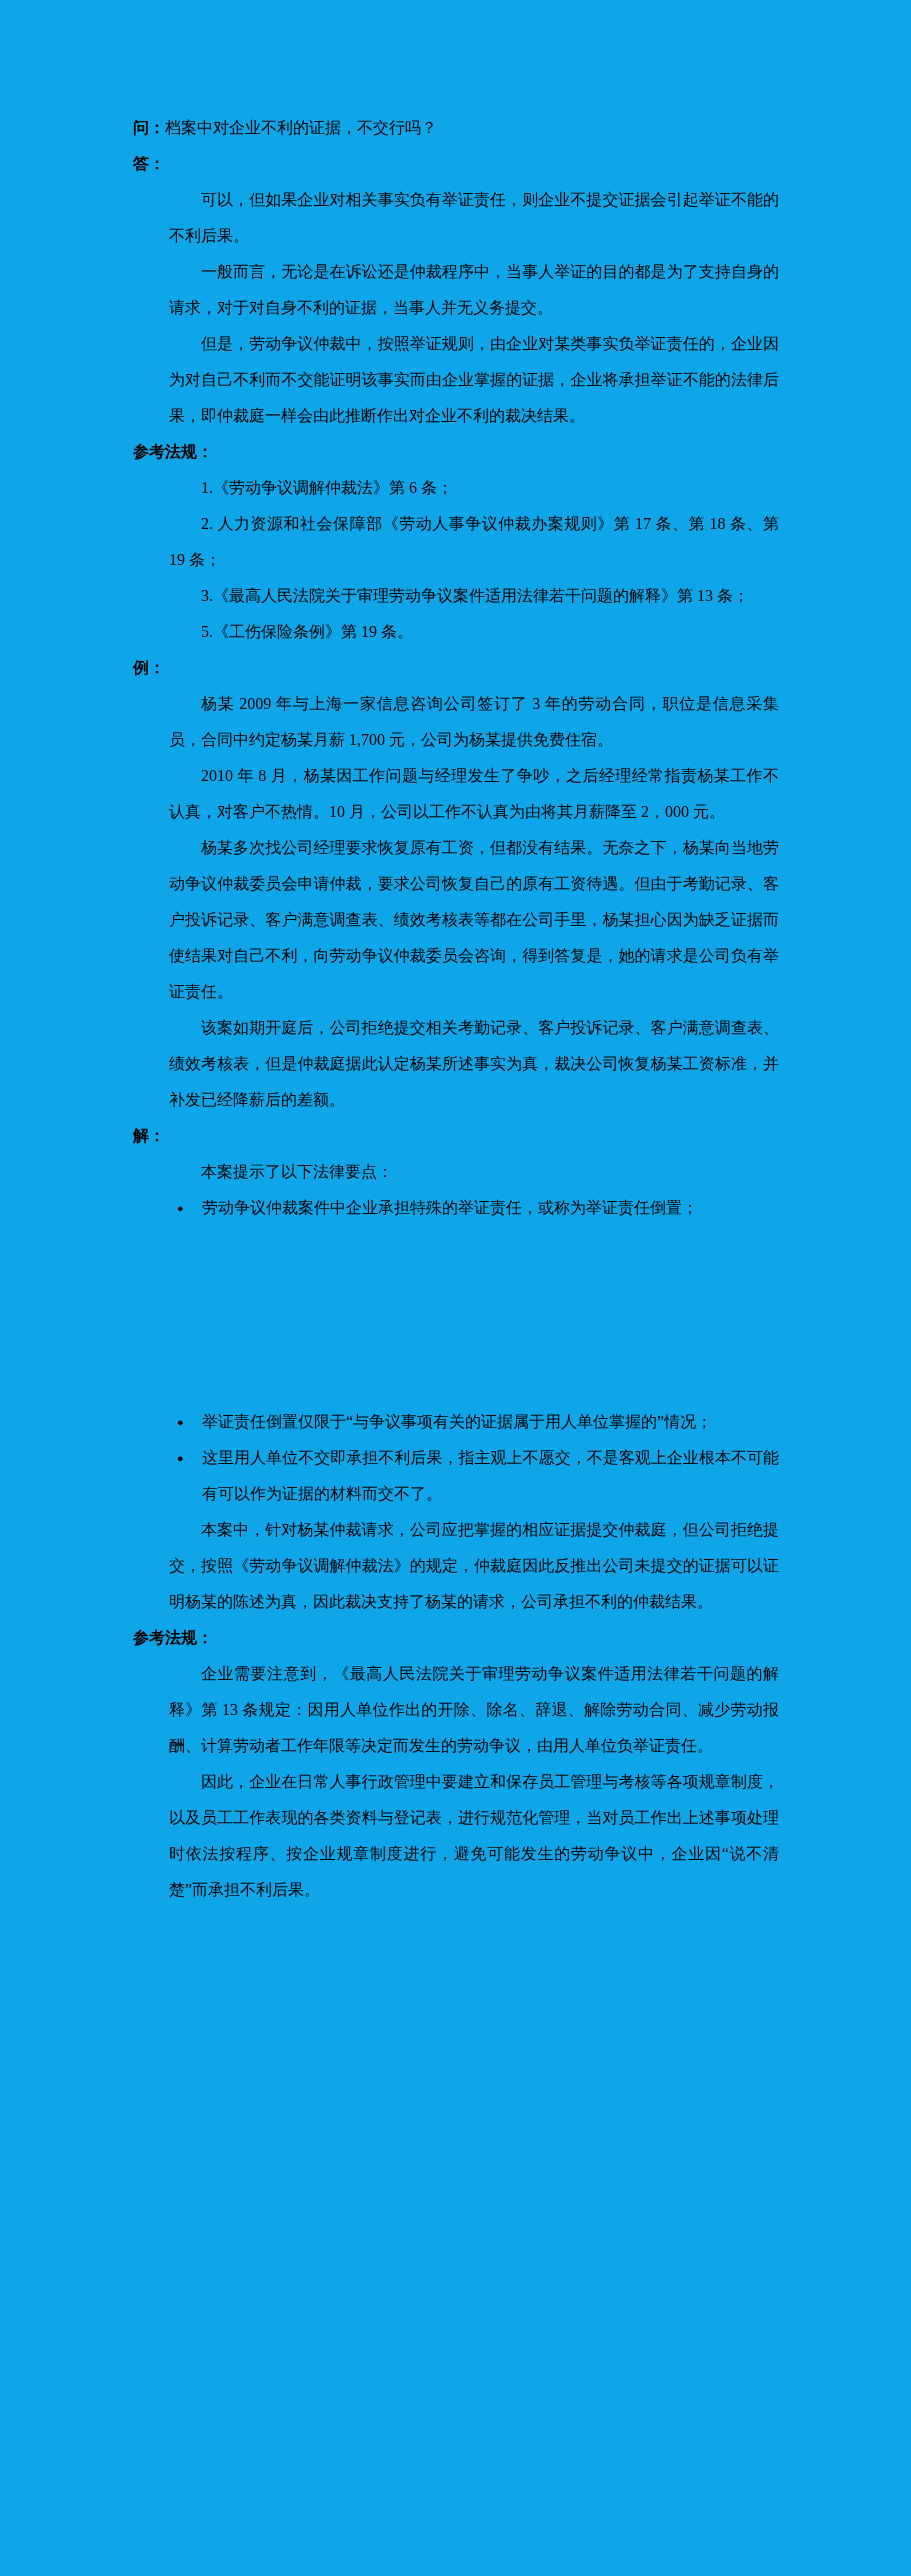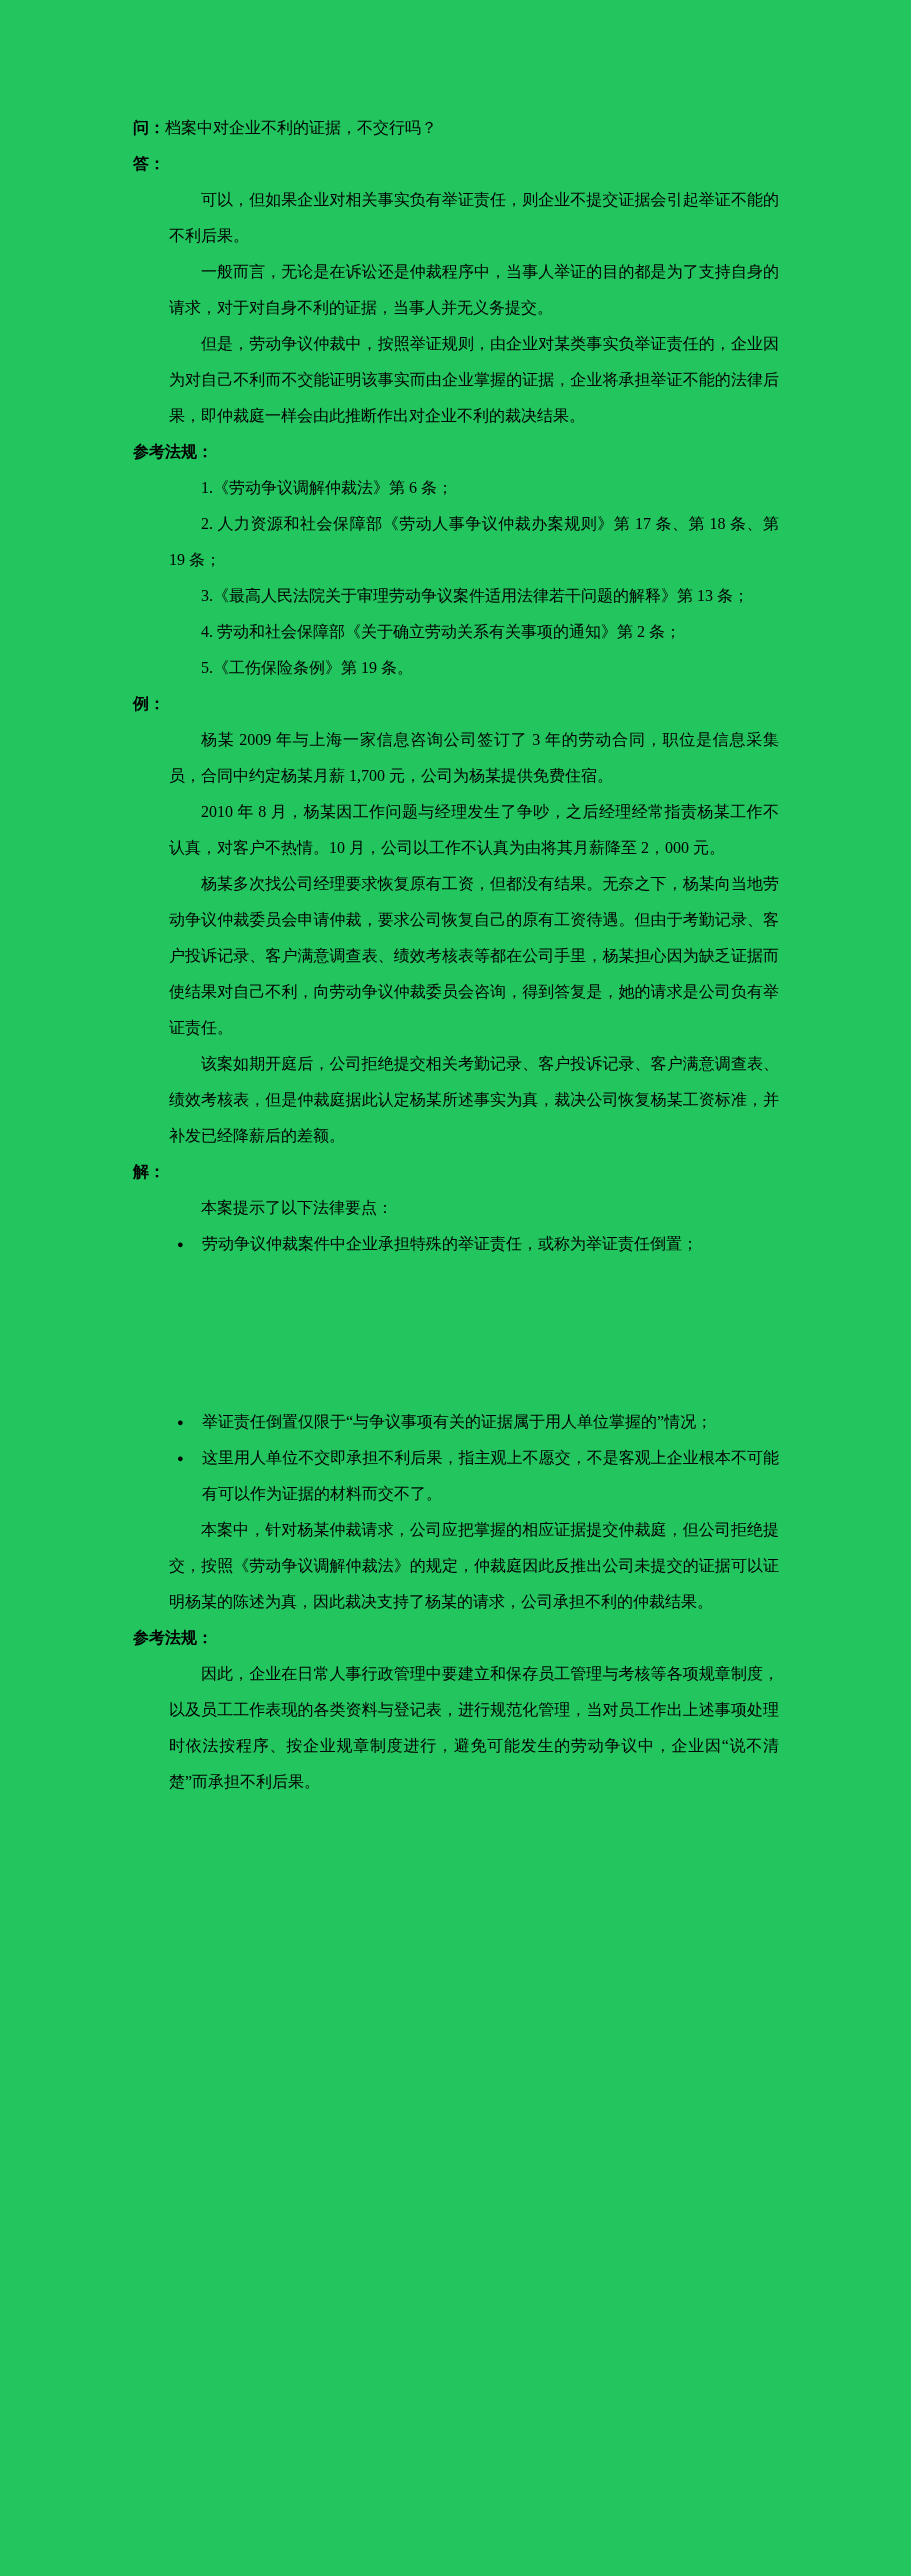--- a/index.html
+++ b/index.html
@@ -5,21 +5,21 @@
 <style>
   html, body {
     margin: 0;
     padding: 0;
     background: #ffffff;
   }
   .document {
     position: relative;
     width: 911px;
     height: 2576px;
-    background: #22c55e;
+    background: #0ea5e9;
     color: #000000;
     font-family: "Liberation Serif", "DejaVu Serif", serif;
     overflow: hidden;
   }
   .page {
     position: absolute;
     left: 0;
     width: 911px;
     box-sizing: border-box;
     padding-left: 133px;
@@ -72,32 +72,32 @@
   <section class="page" id="page-1">
       <p class="block labeled"><b>问：</b><span>档案中对企业不利的证据，不交行吗？</span></p>
       <p class="block heading">答：</p>
       <p class="block para">可以，但如果企业对相关事实负有举证责任，则企业不提交证据会引起举证不能的不利后果。</p>
       <p class="block para">一般而言，无论是在诉讼还是仲裁程序中，当事人举证的目的都是为了支持自身的请求，对于对自身不利的证据，当事人并无义务提交。</p>
       <p class="block para">但是，劳动争议仲裁中，按照举证规则，由企业对某类事实负举证责任的，企业因为对自己不利而不交能证明该事实而由企业掌握的证据，企业将承担举证不能的法律后果，即仲裁庭一样会由此推断作出对企业不利的裁决结果。</p>
       <p class="block heading">参考法规：</p>
       <p class="block para">1.《劳动争议调解仲裁法》第 6 条；</p>
       <p class="block para">2. 人力资源和社会保障部《劳动人事争议仲裁办案规则》第 17 条、第 18 条、第 19 条；</p>
       <p class="block para">3.《最高人民法院关于审理劳动争议案件适用法律若干问题的解释》第 13 条；</p>
-      <p class="block para">4. 劳动和社会保障部《关于确立劳动关系有关事项的通知》第 2 条；</p>
       <p class="block para">5.《工伤保险条例》第 19 条。</p>
       <p class="block heading">例：</p>
       <p class="block para">杨某 2009 年与上海一家信息咨询公司签订了 3 年的劳动合同，职位是信息采集员，合同中约定杨某月薪 1,700 元，公司为杨某提供免费住宿。</p>
       <p class="block para">2010 年 8 月，杨某因工作问题与经理发生了争吵，之后经理经常指责杨某工作不认真，对客户不热情。10 月，公司以工作不认真为由将其月薪降至 2，000 元。</p>
       <p class="block para">杨某多次找公司经理要求恢复原有工资，但都没有结果。无奈之下，杨某向当地劳动争议仲裁委员会申请仲裁，要求公司恢复自己的原有工资待遇。但由于考勤记录、客户投诉记录、客户满意调查表、绩效考核表等都在公司手里，杨某担心因为缺乏证据而使结果对自己不利，向劳动争议仲裁委员会咨询，得到答复是，她的请求是公司负有举证责任。</p>
       <p class="block para">该案如期开庭后，公司拒绝提交相关考勤记录、客户投诉记录、客户满意调查表、绩效考核表，但是仲裁庭据此认定杨某所述事实为真，裁决公司恢复杨某工资标准，并补发已经降薪后的差额。</p>
       <p class="block heading">解：</p>
       <p class="block para">本案提示了以下法律要点：</p>
       <p class="block bullet"><span class="bullet-dot">●</span><span class="bullet-text">劳动争议仲裁案件中企业承担特殊的举证责任，或称为举证责任倒置；</span></p>
     </section>
   <section class="page" id="page-2">
       <p class="block bullet"><span class="bullet-dot">●</span><span class="bullet-text">举证责任倒置仅限于“与争议事项有关的证据属于用人单位掌握的”情况；</span></p>
       <p class="block bullet"><span class="bullet-dot">●</span><span class="bullet-text">这里用人单位不交即承担不利后果，指主观上不愿交，不是客观上企业根本不可能有可以作为证据的材料而交不了。</span></p>
       <p class="block para">本案中，针对杨某仲裁请求，公司应把掌握的相应证据提交仲裁庭，但公司拒绝提交，按照《劳动争议调解仲裁法》的规定，仲裁庭因此反推出公司未提交的证据可以证明杨某的陈述为真，因此裁决支持了杨某的请求，公司承担不利的仲裁结果。</p>
       <p class="block heading">参考法规：</p>
+      <p class="block para">企业需要注意到，《最高人民法院关于审理劳动争议案件适用法律若干问题的解释》第 13 条规定：因用人单位作出的开除、除名、辞退、解除劳动合同、减少劳动报酬、计算劳动者工作年限等决定而发生的劳动争议，由用人单位负举证责任。</p>
       <p class="block para">因此，企业在日常人事行政管理中要建立和保存员工管理与考核等各项规章制度，以及员工工作表现的各类资料与登记表，进行规范化管理，当对员工作出上述事项处理时依法按程序、按企业规章制度进行，避免可能发生的劳动争议中，企业因“说不清楚”而承担不利后果。</p>
     </section>
 </div>
 
 
 </body></html>

